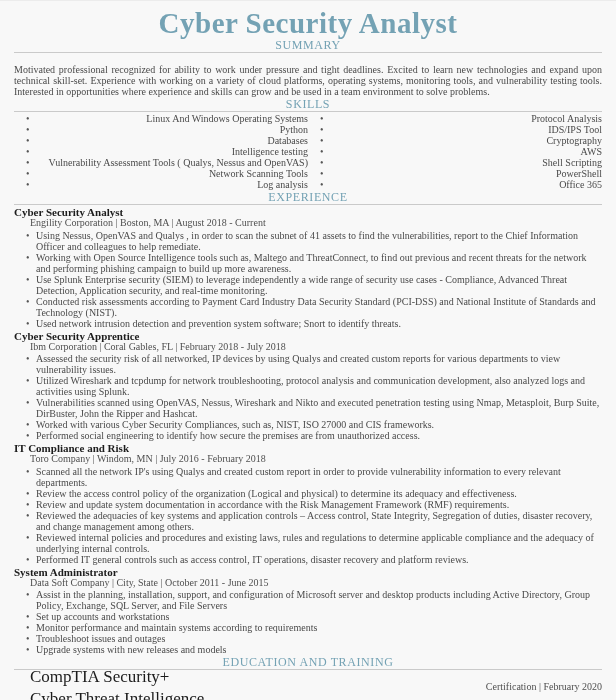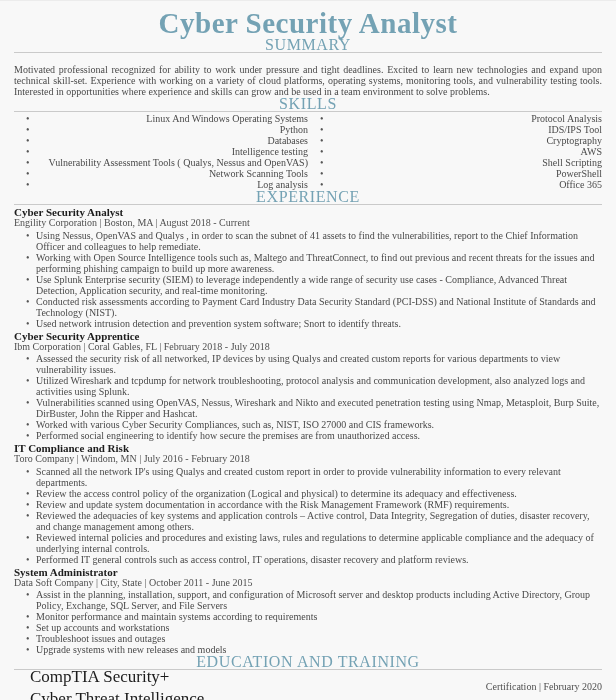--- a/index.html
+++ b/index.html
@@ -11,40 +11,40 @@
     border-top:1px solid #ececec;
   }
   .page { padding:0 14px; }
   .title {
     text-align:center; color:#74a2b4; font-weight:bold;
     font-size:29px; line-height:30px; margin:7px 0 1px;
     letter-spacing:0.5px;
   }
   .sec-head {
     text-align:center; color:#74a2b4; font-weight:normal;
-    font-size:16px; line-height:12px; margin:1px 0 0; letter-spacing:0.6px;
+    font-size:12px; line-height:12px; margin:1px 0 0; letter-spacing:0.6px;
   }
   .rule { border:none; border-top:1px solid #cacaca; margin:1px 0 1px; }
   .summary-text {
     font-size:10px; line-height:11px; text-align:justify; color:#4a4a4a;
     margin:11px 0 0;
   }
   .skills-cols { display:flex; margin-top:1px; }
   .skills-col { width:50%;text-align:right; }
   ul.blist { list-style:none; margin:0; padding:0; }
   ul.blist li {
     position:relative; padding-left:22px;
     font-size:10px; line-height:11px; color:#4a4a4a;
   }
   ul.blist li::before {
     content:"\2022"; position:absolute; left:12px; top:0; color:#555;
   }
   .job { margin-top:2px; }
   .job-title { font-size:11px; line-height:11px; font-weight:bold; color:#1c1c1c; margin:2px 0 0; }
-  .job-meta  { font-size:10px; line-height:10.5px; color:#4f4f4f; margin:0 0 1px; }
+  .job-meta  { font-size:10px; line-height:10.5px; color:#4f4f4f; margin:0 16px 1px; }
   .job ul.blist li { line-height:11px; }
   .edu-entry { margin:0; }
   .edu-title { font-size:17px; line-height:11px; font-weight:normal; color:#1c1c1c; margin:1px 16px 0; }
   .edu-line  { font-size:10px; line-height:10.3px; color:#4f4f4f; margin:0;text-align:right; }
 </style>
 </head>
 <body>
 
 <div class="page">
 
@@ -87,21 +87,21 @@
 
   <div>
     <h2 class="sec-head">EXPERIENCE</h2>
     <hr class="rule">
     <div id="jobs">
         <div class="job">
           <h3 class="job-title">Cyber Security Analyst</h3>
           <p class="job-meta">Engility Corporation | Boston, MA | August 2018 - Current</p>
           <ul class="blist">
             <li>Using Nessus, OpenVAS and Qualys , in order to scan the subnet of 41 assets to find the vulnerabilities, report to the Chief Information Officer and colleagues to help remediate.</li>
-            <li>Working with Open Source Intelligence tools such as, Maltego and ThreatConnect, to find out previous and recent threats for the issues and performing phishing campaign to build up more awareness.</li>
+            <li>Working with Open Source Intelligence tools such as, Maltego and ThreatConnect, to find out previous and recent threats for the network and performing phishing campaign to build up more awareness.</li>
             <li>Use Splunk Enterprise security (SIEM) to leverage independently a wide range of security use cases - Compliance, Advanced Threat Detection, Application security, and real-time monitoring.</li>
             <li>Conducted risk assessments according to Payment Card Industry Data Security Standard (PCI-DSS) and National Institute of Standards and Technology (NIST).</li>
             <li>Used network intrusion detection and prevention system software; Snort to identify threats.</li>
           </ul>
         </div>
         <div class="job">
           <h3 class="job-title">Cyber Security Apprentice</h3>
           <p class="job-meta">Ibm Corporation | Coral Gables, FL | February 2018 - July 2018</p>
           <ul class="blist">
             <li>Assessed the security risk of all networked, IP devices by using Qualys and created custom reports for various departments to view vulnerability issues.</li>
@@ -111,32 +111,32 @@
             <li>Performed social engineering to identify how secure the premises are from unauthorized access.</li>
           </ul>
         </div>
         <div class="job">
           <h3 class="job-title">IT Compliance and Risk</h3>
           <p class="job-meta">Toro Company | Windom, MN | July 2016 - February 2018</p>
           <ul class="blist">
             <li>Scanned all the network IP's using Qualys and created custom report in order to provide vulnerability information to every relevant departments.</li>
             <li>Review the access control policy of the organization (Logical and physical) to determine its adequacy and effectiveness.</li>
             <li>Review and update system documentation in accordance with the Risk Management Framework (RMF) requirements.</li>
-            <li>Reviewed the adequacies of key systems and application controls – Active control, Data Integrity, Segregation of duties, disaster recovery, and change management among others.</li>
+            <li>Reviewed the adequacies of key systems and application controls – Access control, State Integrity, Segregation of duties, disaster recovery, and change management among others.</li>
             <li>Reviewed internal policies and procedures and existing laws, rules and regulations to determine applicable compliance and the adequacy of underlying internal controls.</li>
             <li>Performed IT general controls such as access control, IT operations, disaster recovery and platform reviews.</li>
           </ul>
         </div>
         <div class="job">
           <h3 class="job-title">System Administrator</h3>
           <p class="job-meta">Data Soft Company | City, State | October 2011 - June 2015</p>
           <ul class="blist">
             <li>Assist in the planning, installation, support, and configuration of Microsoft server and desktop products including Active Directory, Group Policy, Exchange, SQL Server, and File Servers</li>
+            <li>Set up accounts and workstations</li>
             <li>Monitor performance and maintain systems according to requirements</li>
-            <li>Set up accounts and workstations</li>
             <li>Troubleshoot issues and outages</li>
             <li>Upgrade systems with new releases and models</li>
           </ul>
         </div>
       </div>
   </div>
 
   <div>
     <h2 class="sec-head">EDUCATION AND TRAINING</h2>
     <hr class="rule">

